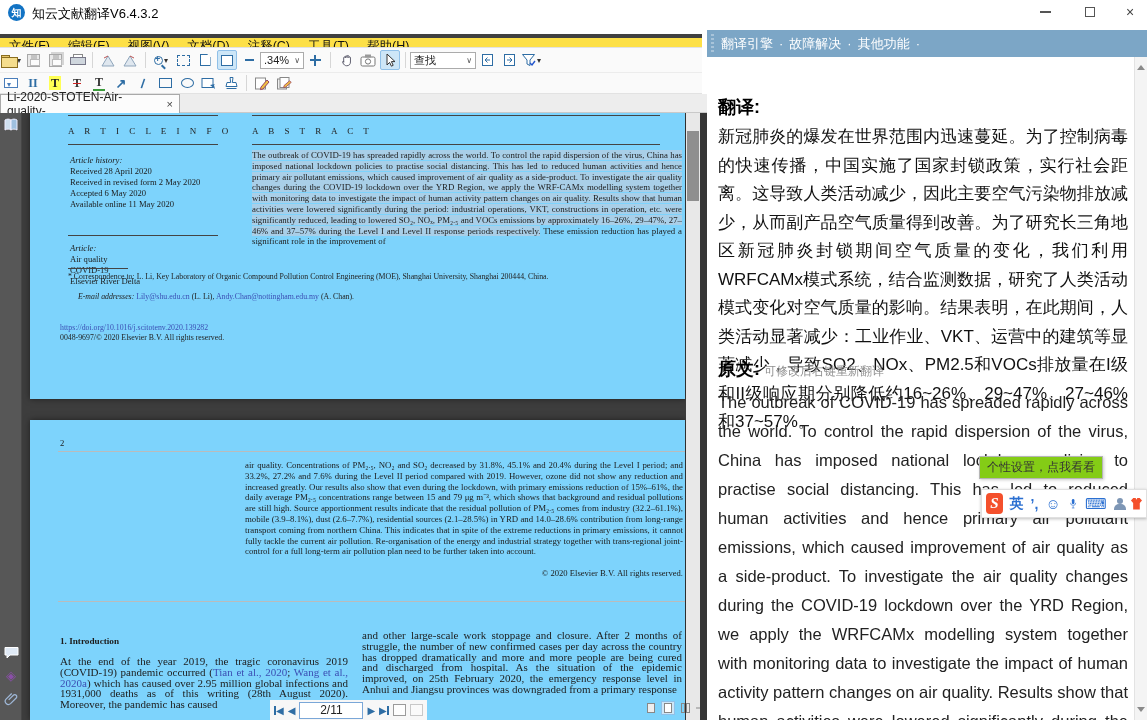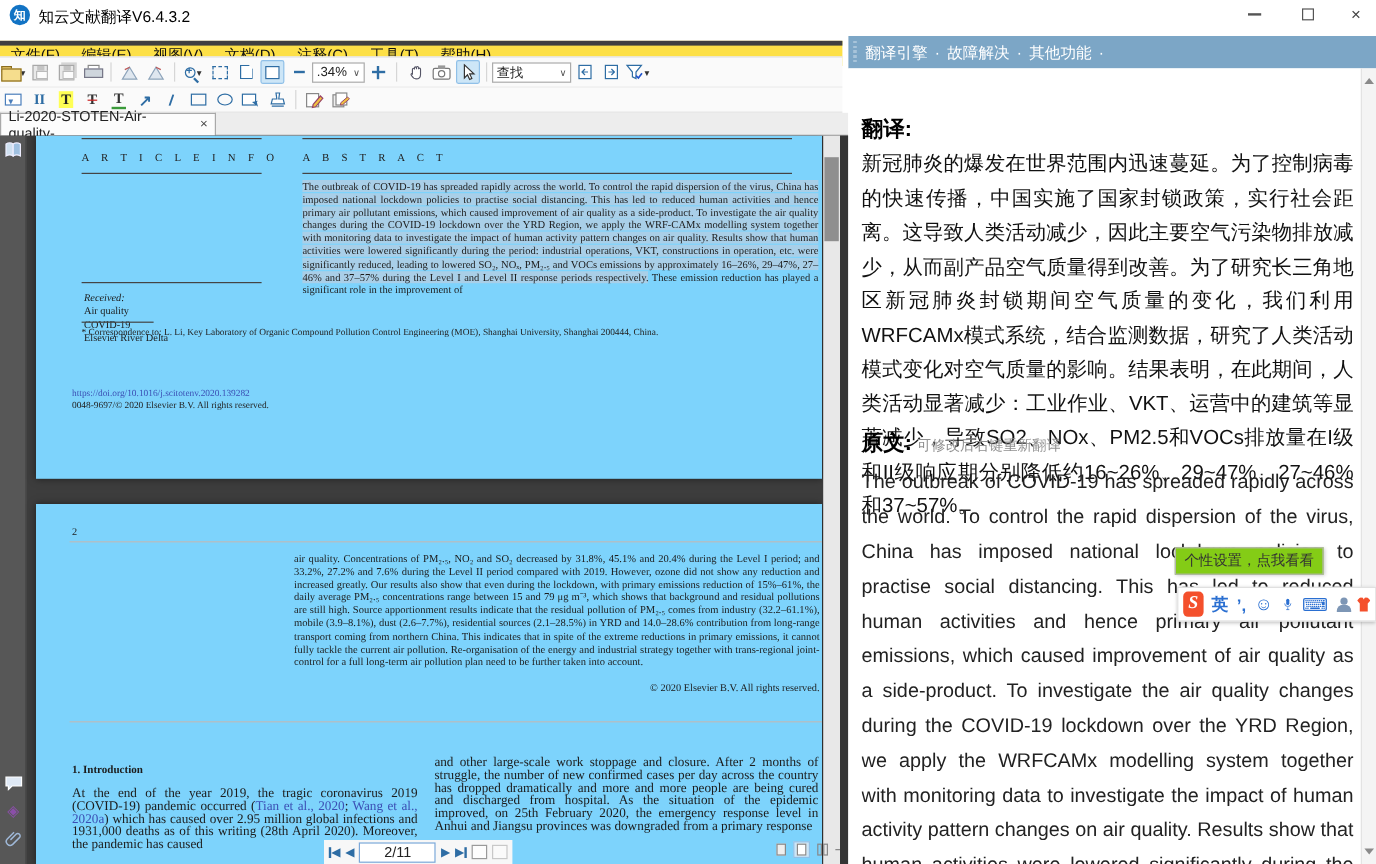--- a/index.html
+++ b/index.html
@@ -350,47 +350,58 @@
     </div>
 
     <div class="abs page page1">
       <div class="abs rule" style="left:38px; top:2px; width:150px;"></div>
       <div class="abs rule" style="left:222px; top:2px; width:408px;"></div>
       <div class="abs sechead" style="left:38px; top:13px;">A R T I C L E    I N F O</div>
       <div class="abs sechead" style="left:222px; top:13px;">A B S T R A C T</div>
       <div class="abs rule" style="left:38px; top:31px; width:150px;"></div>
       <div class="abs rule" style="left:222px; top:31px; width:408px;"></div>
 
+      <div class="abs smalltxt" style="left:40px; top:42px; width:170px;">
+        <div class="infoital">Article history:</div>
+        <div>Received 28 April 2020</div>
+        <div>Received in revised form 2 May 2020</div>
+        <div>Accepted 6 May 2020</div>
+        <div>Available online 11 May 2020</div>
+      </div>
       <div class="abs rule" style="left:38px; top:122px; width:150px;"></div>
       <div class="abs smalltxt" style="left:40px; top:130px; width:170px;">
-        <div class="infoital">Received:</div>
+        <div class="infoital">Article:</div>
         <div>Air quality</div>
         <div>COVID-19</div>
         <div>Elsevier River Delta</div>
       </div>
 
       <div class="abs abstract" style="left:222px; top:37px; width:430px;">
         <span class="hl">The outbreak of COVID-19 has spreaded rapidly across the world. To control the rapid dispersion of the virus, China has imposed national lockdown policies to practise social distancing. This has led to reduced human activities and hence primary air pollutant emissions, which caused improvement of air quality as a side-product. To investigate the air quality changes during the COVID-19 lockdown over the YRD Region, we apply the WRF-CAMx modelling system together with monitoring data to investigate the impact of human activity pattern changes on air quality. Results show that human activities were lowered significantly during the period: industrial operations, VKT, constructions in operation, etc. were significantly reduced, leading to lowered SO₂, NOₓ, PM₂.₅ and VOCs emissions by approximately 16–26%, 29–47%, 27–46% and 37–57% during the Level I and Level II response periods respectively.</span><span> These emission reduction has played a significant role in the improvement of</span>
       </div>
 
       <div class="abs rule" style="left:38px; top:155px; width:60px;"></div>
       <div class="abs footnote" style="left:38px; top:159px; width:600px;">* Correspondence to: L. Li, Key Laboratory of Organic Compound Pollution Control Engineering (MOE), Shanghai University, Shanghai 200444, China.</div>
+      <div class="abs footnote" style="left:48px; top:179px; width:600px;">
+        <span class="infoital">E-mail addresses:</span>
+        <span class="linkblue">Lily@shu.edu.cn</span><span> (L. Li), </span><span class="linkblue">Andy.Chan@nottingham.edu.my</span><span> (A. Chan).</span>
+      </div>
       <div class="abs footnote linkblue" style="left:30px; top:210px;">https://doi.org/10.1016/j.scitotenv.2020.139282</div>
       <div class="abs footnote" style="left:30px; top:220px;">0048-9697/© 2020 Elsevier B.V. All rights reserved.</div>
     </div>
 
     <div class="abs page page2">
       <div class="abs smalltxt" style="left:30px; top:18px;">2</div>
       <div class="abs rule" style="left:28px; top:31px; width:627px; background:#bbb;"></div>
       <div class="abs abstract" style="left:215px; top:40px; width:438px;">air quality. Concentrations of PM₂.₅, NO₂ and SO₂ decreased by 31.8%, 45.1% and 20.4% during the Level I period; and 33.2%, 27.2% and 7.6% during the Level II period compared with 2019. However, ozone did not show any reduction and increased greatly. Our results also show that even during the lockdown, with primary emissions reduction of 15%–61%, the daily average PM₂.₅ concentrations range between 15 and 79 μg m⁻³, which shows that background and residual pollutions are still high. Source apportionment results indicate that the residual pollution of PM₂.₅ comes from industry (32.2–61.1%), mobile (3.9–8.1%), dust (2.6–7.7%), residential sources (2.1–28.5%) in YRD and 14.0–28.6% contribution from long-range transport coming from northern China. This indicates that in spite of the extreme reductions in primary emissions, it cannot fully tackle the current air pollution. Re-organisation of the energy and industrial strategy together with trans-regional joint-control for a full long-term air pollution plan need to be further taken into account.</div>
       <div class="abs smalltxt" style="left:215px; top:148px; width:438px; text-align:right;">© 2020 Elsevier B.V. All rights reserved.</div>
       <div class="abs rule" style="left:28px; top:181px; width:627px; background:#bbb;"></div>
       <div class="abs introhead" style="left:30px; top:216px;">1. Introduction</div>
       <div class="abs coltxt" style="left:30px; top:236px; width:288px;">
-        <span>At the end of the year 2019, the tragic coronavirus 2019 (COVID-19) pandemic occurred (</span><span class="linkblue">Tian et al., 2020</span><span>; </span><span class="linkblue">Wang et al., 2020a</span><span>) which has caused over 2.95 million global infections and 1931,000 deaths as of this writing (28th April 2020). Moreover, the pandemic has caused</span>
+        <span>At the end of the year 2019, the tragic coronavirus 2019 (COVID-19) pandemic occurred (</span><span class="linkblue">Tian et al., 2020</span><span>; </span><span class="linkblue">Wang et al., 2020a</span><span>) which has caused over 2.95 million global infections and 1931,000 deaths as of this writing (28th August 2020). Moreover, the pandemic has caused</span>
       </div>
       <div class="abs coltxt" style="left:332px; top:210px; width:320px;">and other large-scale work stoppage and closure. After 2 months of struggle, the number of new confirmed cases per day across the country has dropped dramatically and more and more people are being cured and discharged from hospital. As the situation of the epidemic improved, on 25th February 2020, the emergency response level in Anhui and Jiangsu provinces was downgraded from a primary response</div>
     </div>
 
     <div class="abs vscroll">
       <div class="abs vthumb"></div>
     </div>
 
     <div class="abs pdfnav">
       <span class="navbtn">

